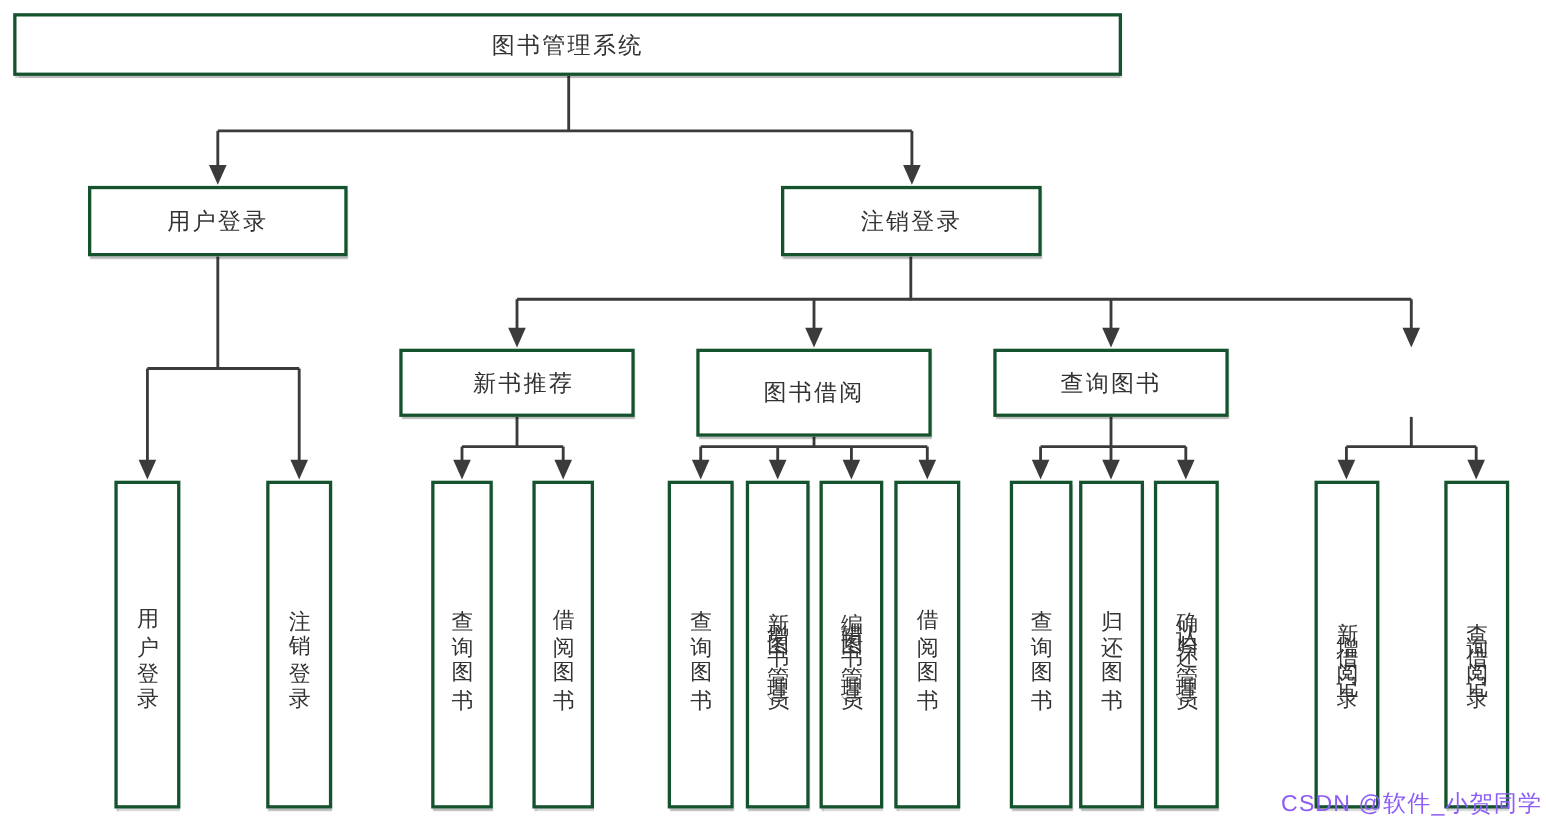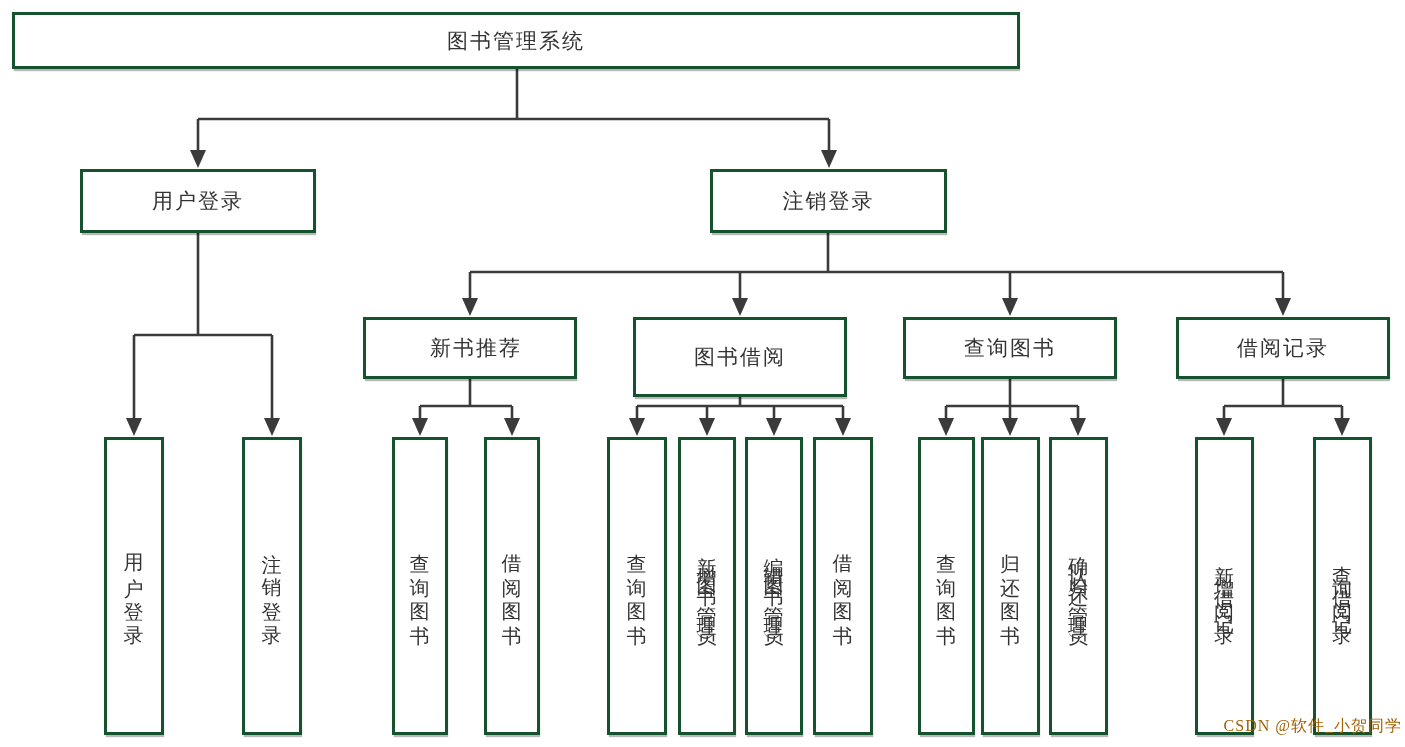--- a/index.html
+++ b/index.html
@@ -42,25 +42,24 @@
     white-space: nowrap;
   }
   .ls4 { letter-spacing: 24px; }
   .ls6 { letter-spacing: 12px; }
   .ls9 { letter-spacing: 10px; }
   .watermark {
     position: absolute;
     right: 3px;
     top: 716px;
     z-index: 3;
-    font-size: 16px;
+    font-size: 21px;
     letter-spacing: 1px;
-    color: #a16207;
+    color: #8b5cf6;
     white-space: nowrap;
-    font-family: Liberation Serif, serif;
   }
 </style>
 </head>
 <body>
 
 <div class="canvas">
 
   <svg class="connector-layer" viewBox="0 0 1405 747" xmlns="http://www.w3.org/2000/svg">
     <g stroke="#3b3b3b" stroke-width="2.6" fill="none">
 
@@ -140,23 +139,20 @@
 
   <div class="box h" style="left:363px; top:317px; width:214px; height:62px;padding-left:12px;">
     <span>新书推荐</span>
   </div>
   <div class="box h" style="left:633px; top:317px; width:214px; height:80px;">
     <span>图书借阅</span>
   </div>
   <div class="box h" style="left:903px; top:317px; width:214px; height:62px;">
     <span>查询图书</span>
   </div>
-  <div class="box h" style="left:1176px; top:317px; width:214px; height:62px;">
-    <span>借阅记录</span>
-  </div>
 
   <div class="box v" style="left:104px; top:437px; width:60px; height:298px;">
     <span class="vtext ls4">用户登录</span>
   </div>
   <div class="box v" style="left:242px; top:437px; width:60px; height:298px;">
     <span class="vtext ls4">注销登录</span>
   </div>
 
   <div class="box v" style="left:392px; top:437px; width:56px; height:298px;">
     <span class="vtext ls4">查询图书</span>

